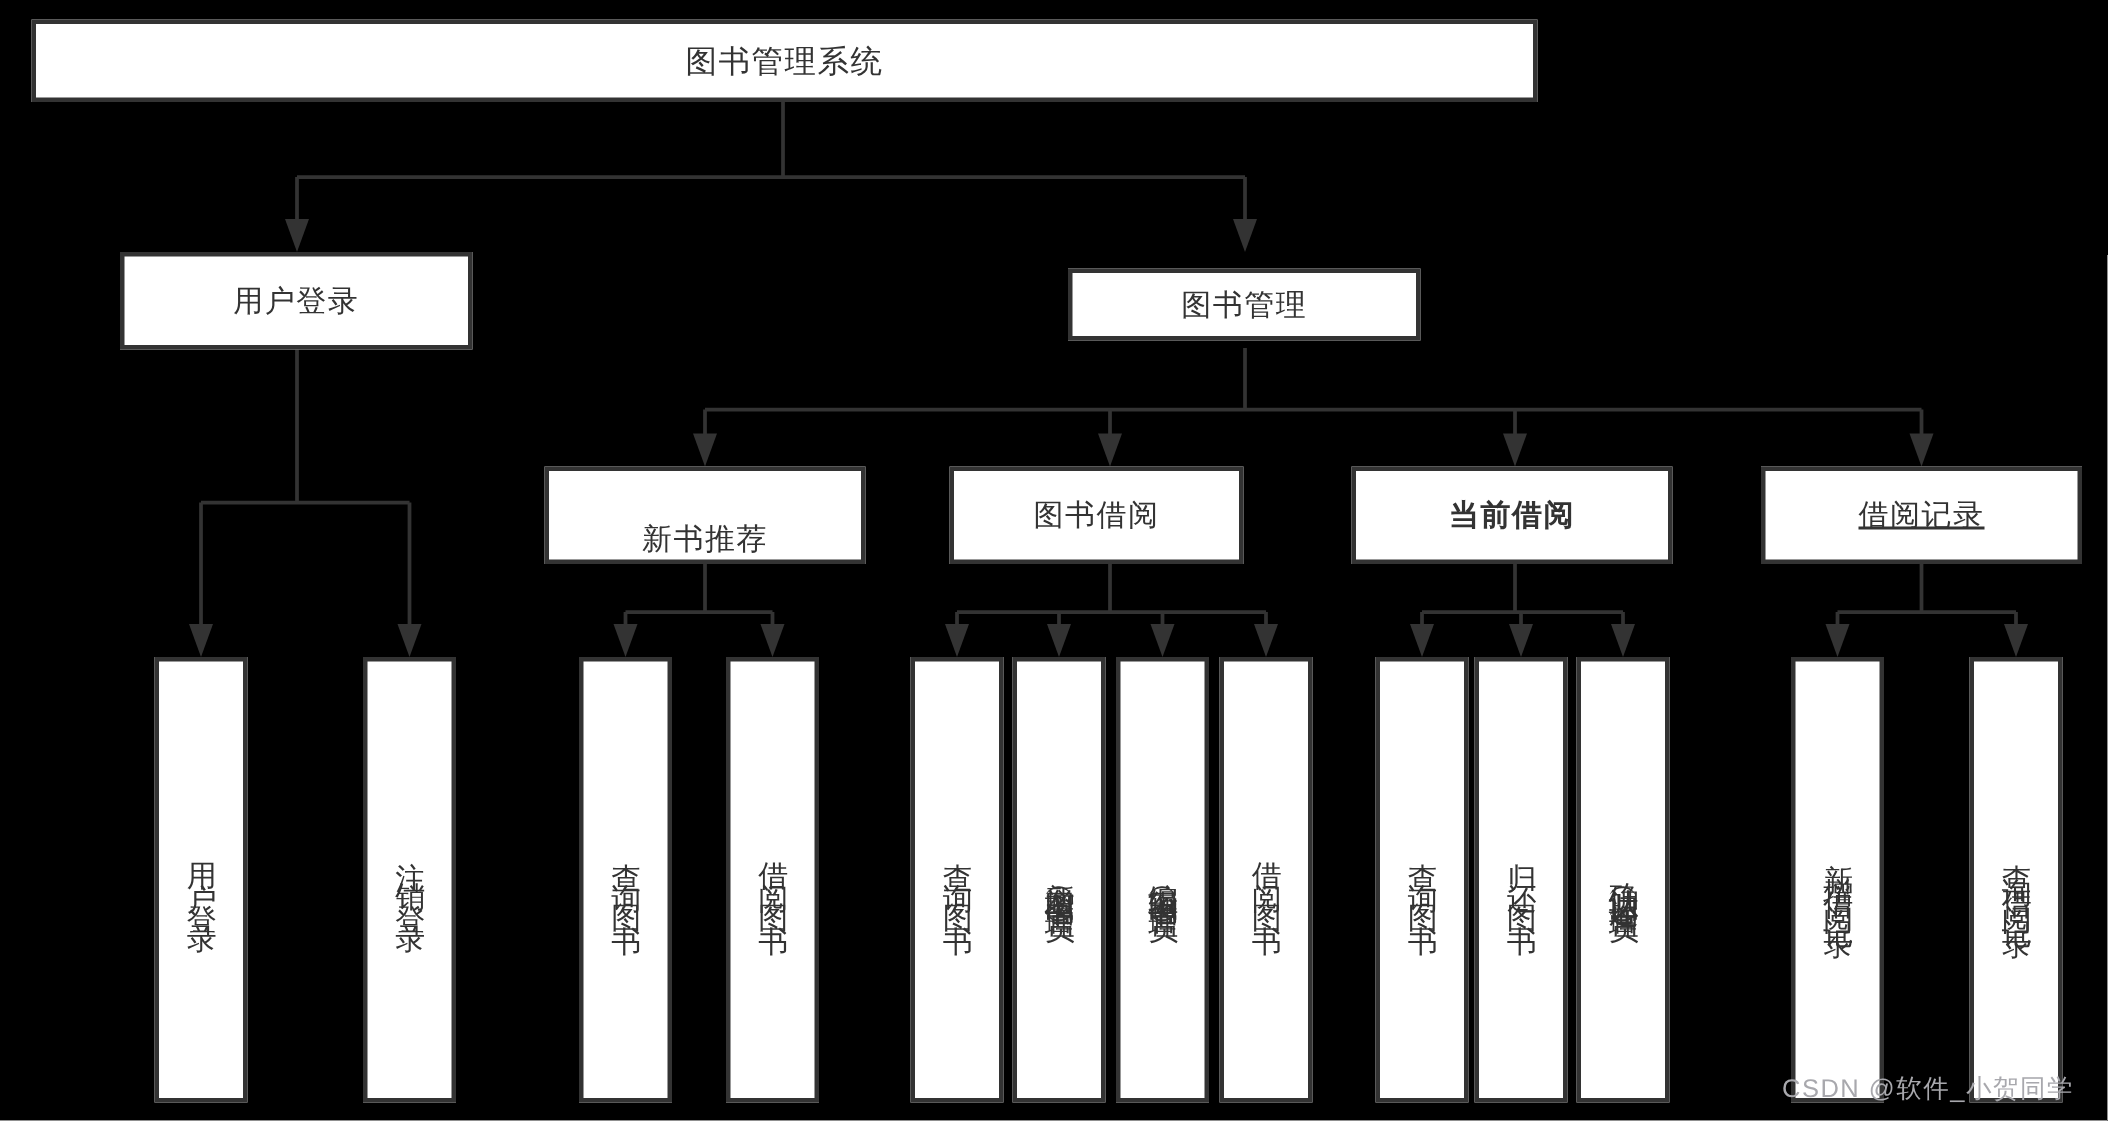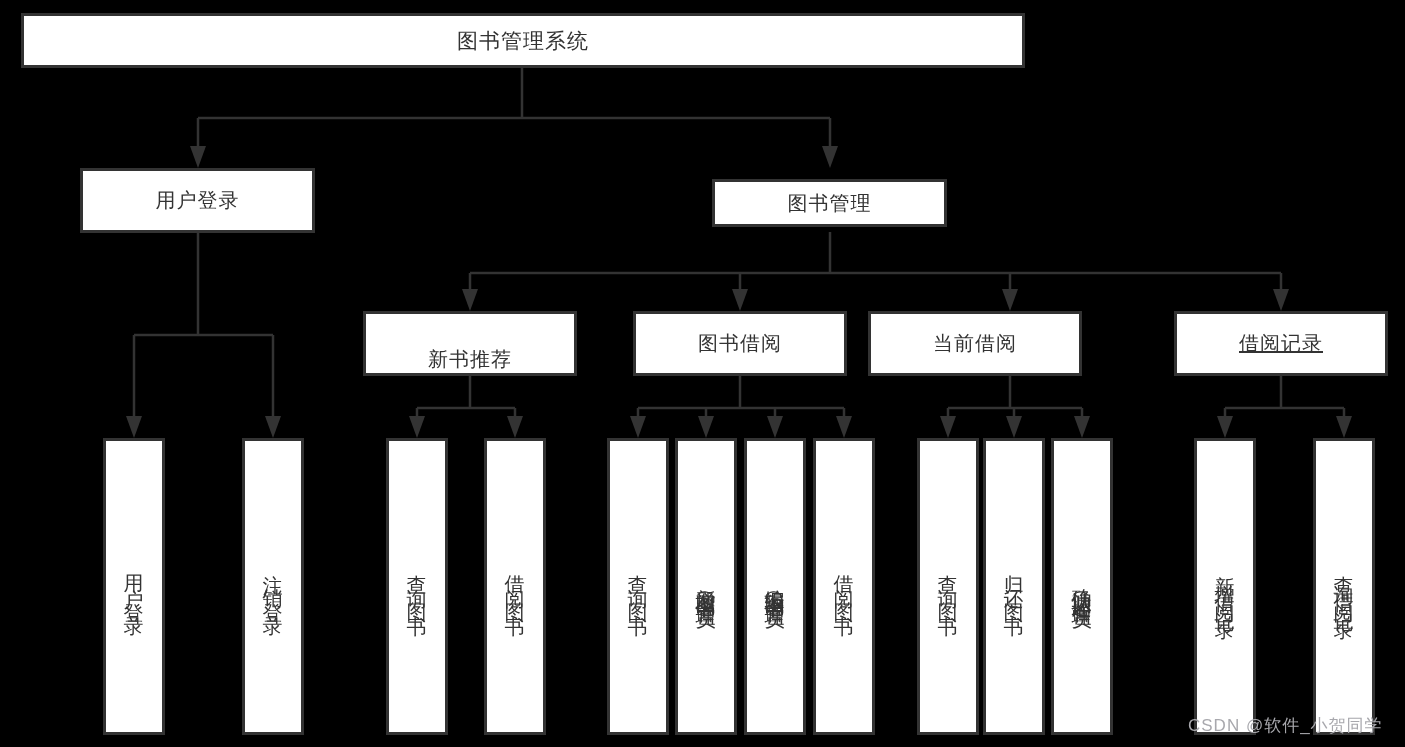--- a/index.html
+++ b/index.html
@@ -125,24 +125,24 @@
   <div class="node" style="left:80px; top:168px; width:235px; height:65px;">
     <span class="hlabel">用户登录</span>
   </div>
   <div class="node" style="left:712px; top:168px; width:235px; height:48px;margin-top:11px;">
     <span class="hlabel">图书管理</span>
   </div>
 
   <div class="node" style="left:363px; top:311px; width:214px; height:65px;align-items:flex-end;">
     <span class="hlabel">新书推荐</span>
   </div>
-  <div class="node" style="left:633px; top:311px; width:214px; height:65px;justify-content:center;">
+  <div class="node" style="left:633px; top:311px; width:196px; height:65px;justify-content:center;">
     <span class="hlabel">图书借阅</span>
   </div>
-  <div class="node" style="left:868px; top:311px; width:214px; height:65px;">
+  <div class="node" style="left:901px; top:311px; width:214px; height:65px;font-weight:bold;">
     <span class="hlabel">当前借阅</span>
   </div>
   <div class="node" style="left:1174px; top:311px; width:214px; height:65px;text-decoration:underline;">
     <span class="hlabel">借阅记录</span>
   </div>
 
   <div class="node vnode" style="left:103px;">
     <span class="vlabel v-short">用户登录</span>
   </div>
   <div class="node vnode" style="left:242px;">

